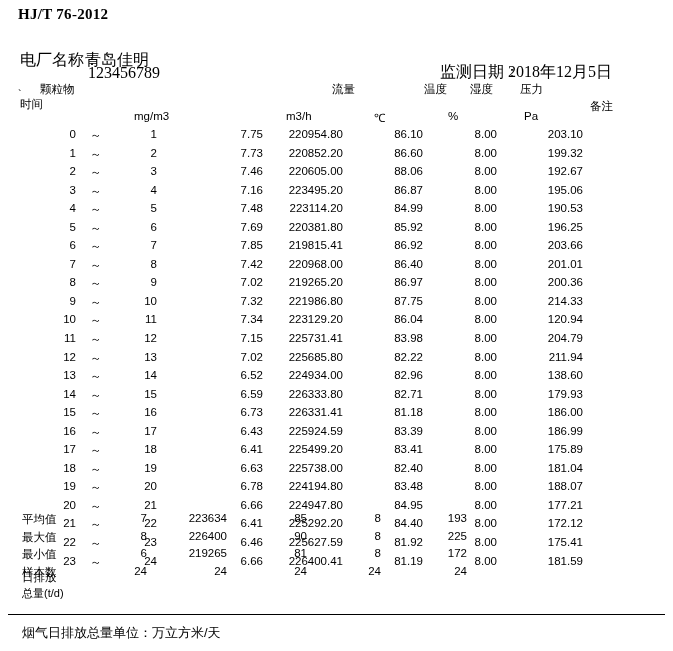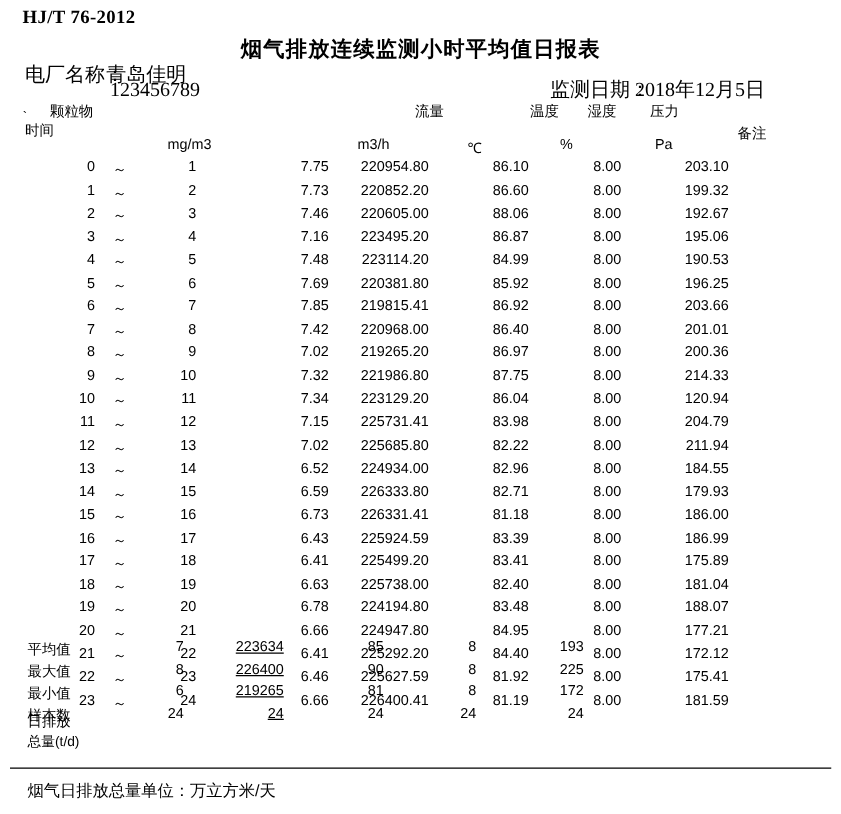--- a/index.html
+++ b/index.html
@@ -107,21 +107,21 @@
   .srow {
     position: relative;
     height: 17.5px;
   }
   .srow span {
     position: absolute;
     white-space: nowrap;
   }
   .s-label { left: 22px; }
   .s-pm    { right: 410px; text-align: right; }
-  .s-flow  { right: 330px; text-align: left; text-decoration: underline; }
+  .s-flow  { right: 330px; text-align: left; }
   .s-temp  { right: 250px; text-align: right; }
   .s-hum   { right: 176px; text-align: right; }
   .s-pres  { right: 90px; text-align: right; }
 
   .daily-label1 { position: absolute; left: 22px; top: 570px; font-size: 11.5px; }
   .daily-label2 { position: absolute; left: 22px; top: 586px; font-size: 11px; }
 
   .divider {
     position: absolute;
     left: 8px;
@@ -135,21 +135,20 @@
     top: 624px;
     font-size: 13px;
   }
 </style>
 </head>
 <body>
 
 <div class="page">
 
   <div class="std-code">HJ/T 76-2012</div>
-  <div class="doc-title">烟气排放连续监测小时平均值日报表</div>
 
   <div class="meta meta-plant-label">电厂名称：</div>
   <div class="meta meta-plant-value">青岛佳明</div>
   <div class="meta meta-plant-code">123456789</div>
   <div class="meta meta-date-label">监测日期：</div>
   <div class="meta meta-date-value">2018年12月5日</div>
 
   <div class="hdr hdr-particulate">颗粒物</div>
   <div class="hdr hdr-flow">流量</div>
   <div class="hdr hdr-temp">温度</div>
@@ -310,21 +309,21 @@
     </div>
 
     <div class="row">
       <span class="c-h1">13</span>
       <span class="c-tld">～</span>
       <span class="c-h2">14</span>
       <span class="c-pm">6.52</span>
       <span class="c-flow">224934.00</span>
       <span class="c-temp">82.96</span>
       <span class="c-hum">8.00</span>
-      <span class="c-pres">184.55</span>
+      <span class="c-pres">138.60</span>
     </div>
 
     <div class="row">
       <span class="c-h1">14</span>
       <span class="c-tld">～</span>
       <span class="c-h2">15</span>
       <span class="c-pm">6.59</span>
       <span class="c-flow">226333.80</span>
       <span class="c-temp">82.71</span>
       <span class="c-hum">8.00</span>

